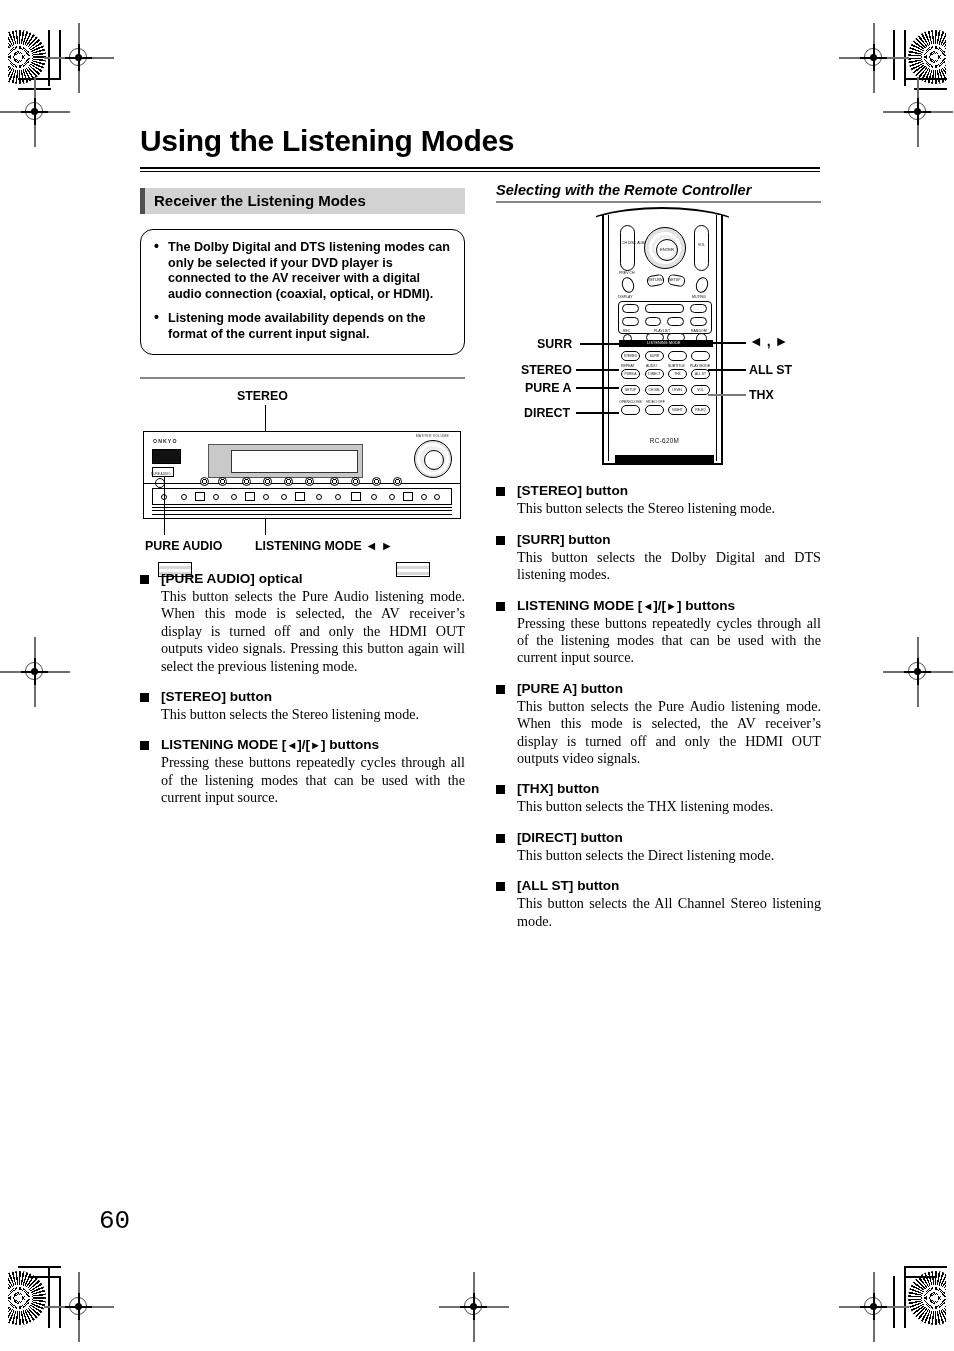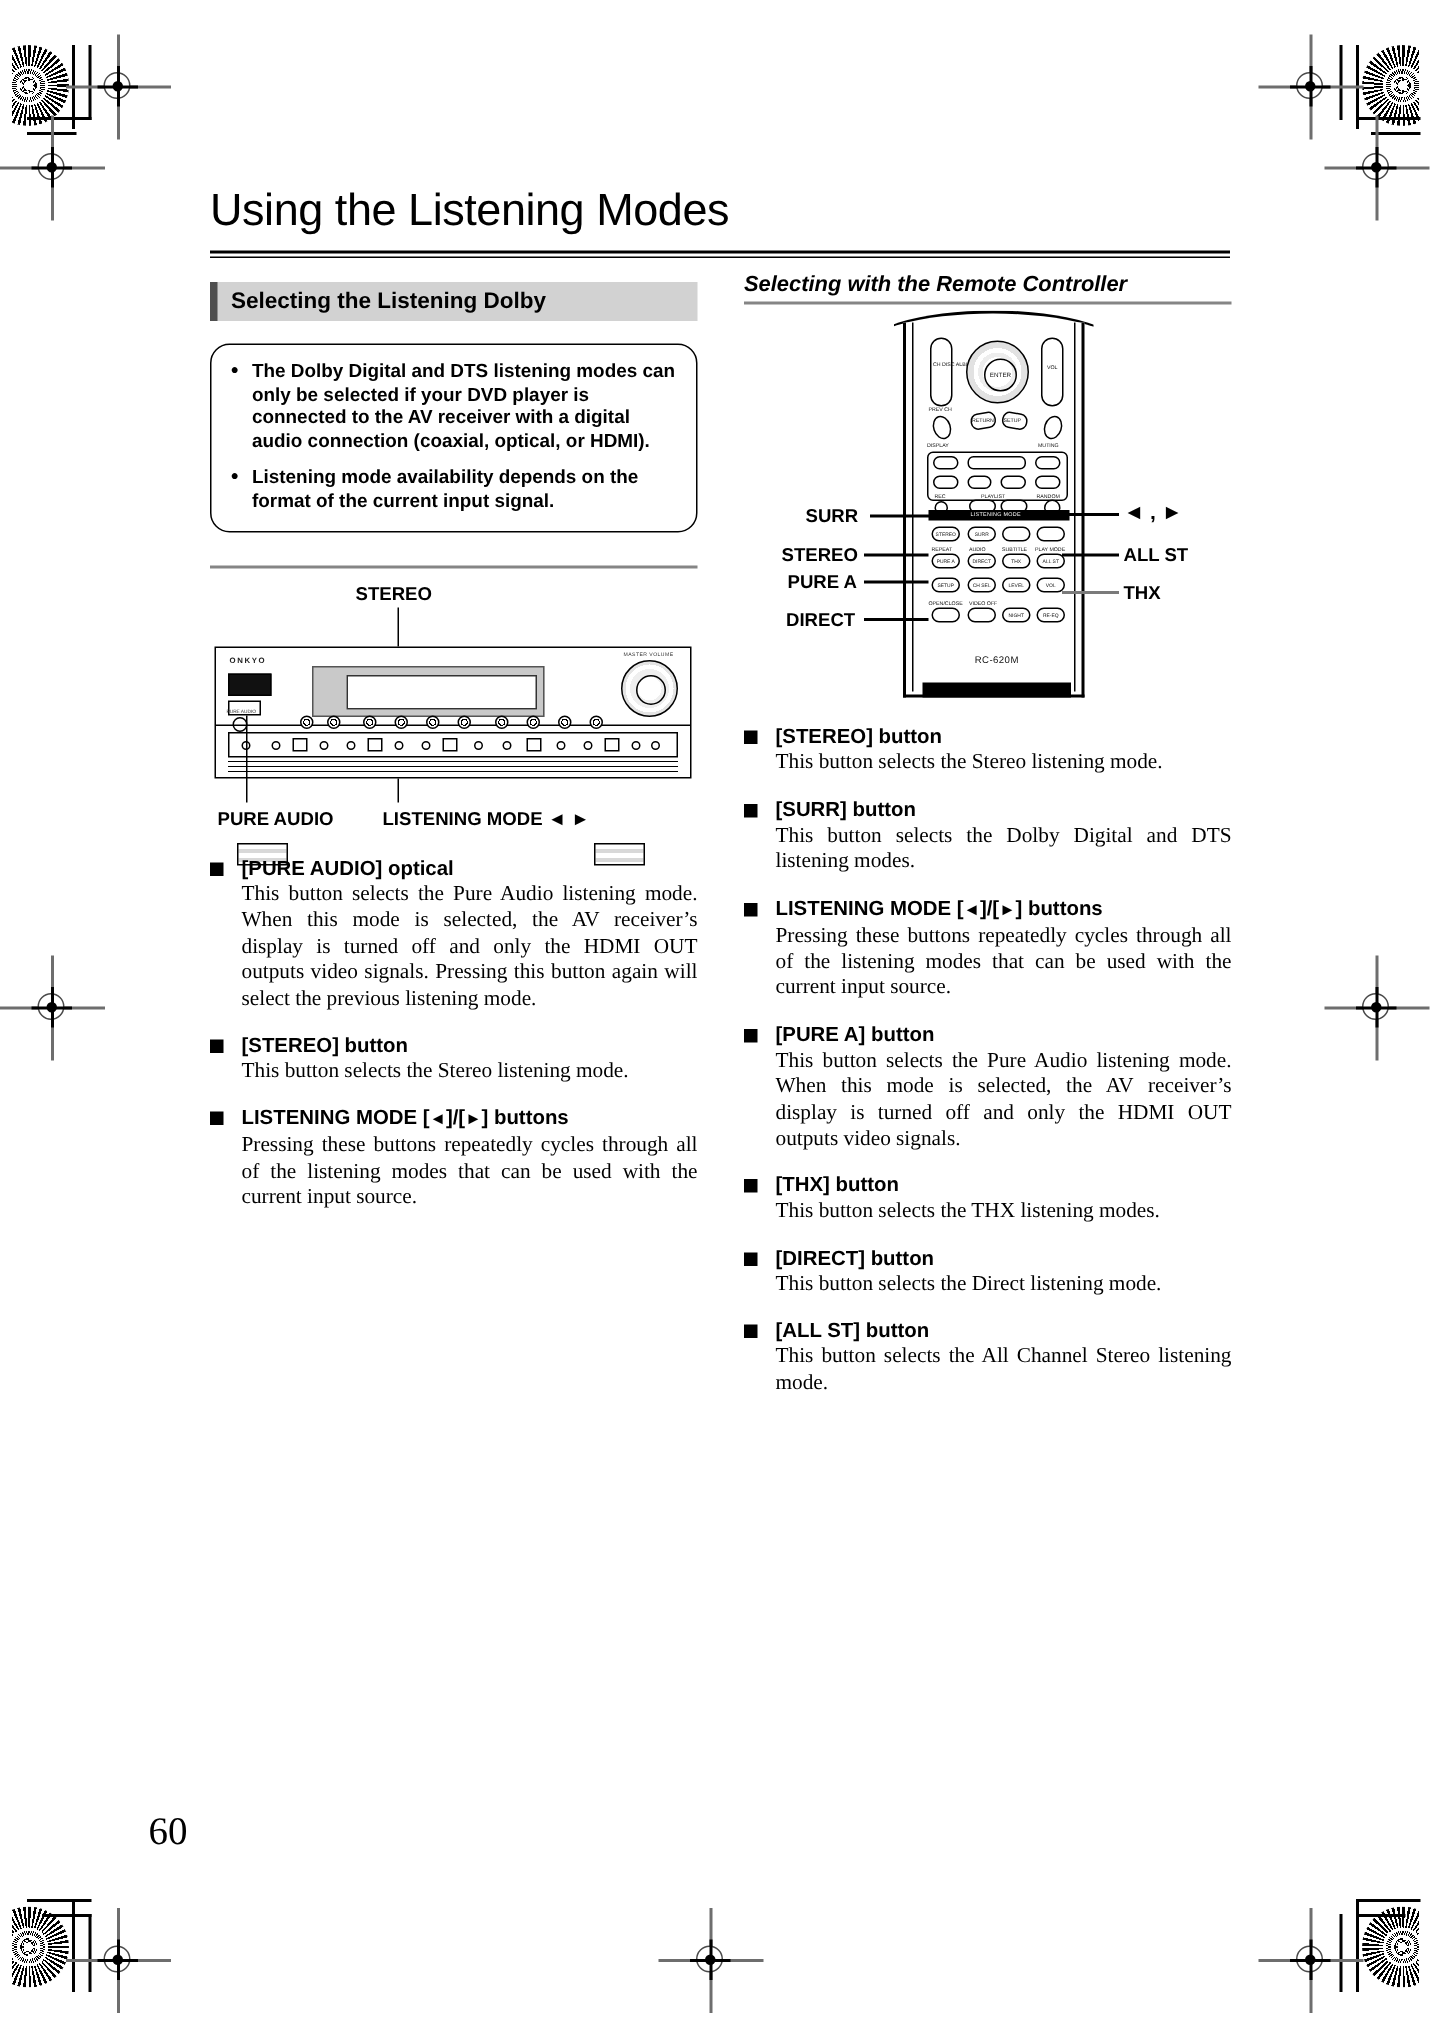--- a/index.html
+++ b/index.html
@@ -24,21 +24,21 @@
   .burst.left i{left:-16px;}
   .burst.right i{left:0px;}
 
   .cropcorner{position:absolute;}
   .cropcorner span{position:absolute;background:#000;}
 
   
   .page{position:absolute;left:0;top:0;width:954px;height:1351px;}
 
   .doc-title{position:absolute;left:140px;top:124px;font-family:"Liberation Sans",sans-serif;
-      font-weight:normal;font-size:30px;letter-spacing:-0.3px;color:#000;}
+      font-weight:bold;font-size:30px;letter-spacing:-0.3px;color:#000;}
   .title-rule{position:absolute;left:140px;top:167px;width:680px;height:5px;
       border-top:2.2px solid #000;border-bottom:1.3px solid #000;box-sizing:border-box;}
 
   
   .col-left{position:absolute;left:140px;top:188px;width:325px;}
   .col-right{position:absolute;left:496px;top:182px;width:325px;}
 
   .h2-bar{position:relative;background:#d2d2d2;height:26px;line-height:26px;
       font-family:"Liberation Sans",sans-serif;font-weight:bold;font-size:15px;
       padding-left:14px;box-sizing:border-box;}
@@ -117,21 +117,21 @@
   .rem-cap{position:absolute;font-family:"Liberation Sans",sans-serif;font-size:3.5px;color:#111;white-space:nowrap;}
   .lmbar{position:absolute;left:15px;top:125px;width:94px;height:7px;background:#000;}
   .lmbar em{position:absolute;left:28px;top:1.1px;font-style:normal;color:#fff;
       font-family:"Liberation Sans",sans-serif;font-size:3.6px;letter-spacing:.2px;}
   .rem-model{position:absolute;left:0;top:222px;width:121px;text-align:center;
       font-family:"Liberation Sans",sans-serif;font-size:6.4px;color:#111;letter-spacing:.3px;}
   .rem-bottom{position:absolute;left:11px;top:240px;width:99px;height:10px;background:#000;}
   .btnlbl{position:absolute;font-family:"Liberation Sans",sans-serif;font-size:3.3px;color:#111;
       text-align:center;white-space:nowrap;}
 
-  .pagenum{position:absolute;left:99px;top:1206px;font-family:Liberation Serif, serif;
+  .pagenum{position:absolute;left:99px;top:1206px;font-family:Liberation Mono, monospace;
       font-size:26px;color:#000;}
 </style>
 </head>
 <body>
 
 <div class="page">
 
   <div class="burst left" style="left:8px;top:30px;">
       <i></i>
     </div>
@@ -243,21 +243,21 @@
       <div class="hx"></div>
       <div class="vx"></div>
       <div class="dot"></div>
   </div>
 
   <div class="doc-title">Using the Listening Modes</div>
   <div class="title-rule"></div>
 
   <div class="col-left">
 
-    <div class="h2-bar">Selecting the Listening Dolby</div>
+    <div class="h2-bar">Receiver the Listening Modes</div>
 
 
     <div class="notebox">
       <ul>
         <li>The Dolby Digital and DTS listening modes can only be selected if your DVD player is connected to the AV receiver with a digital audio connection (coaxial, optical, or HDMI).</li>
         <li>Listening mode availability depends on the format of the current input signal.</li>
       </ul>
     </div>
 
     <div style="height:22px;"></div>

